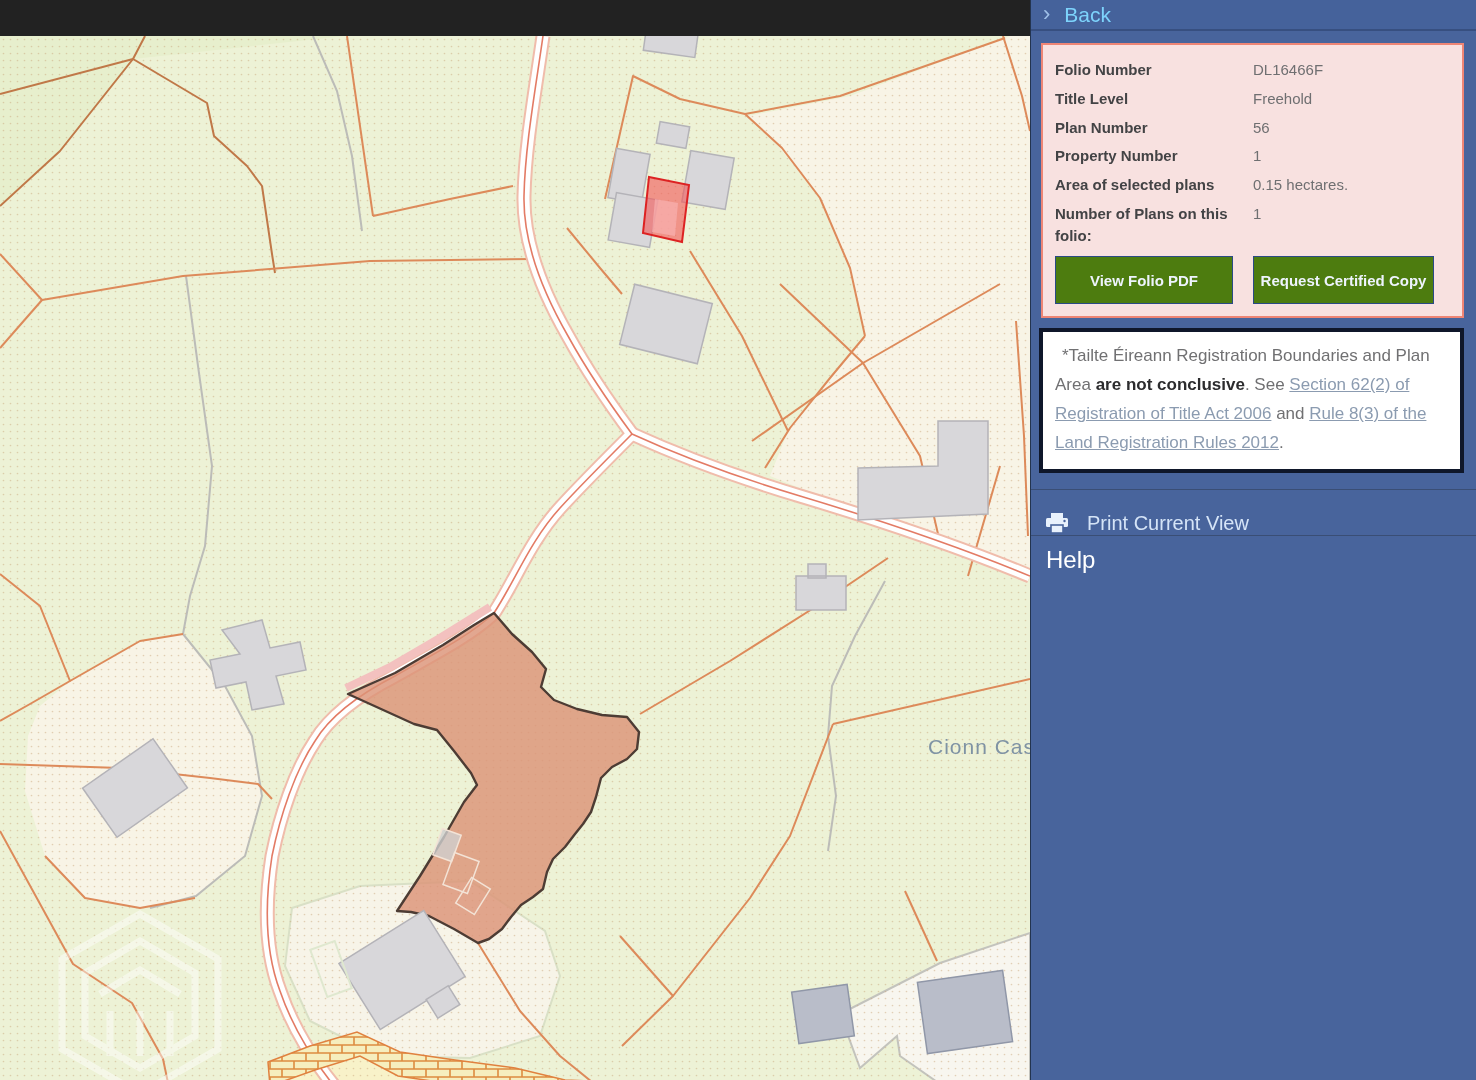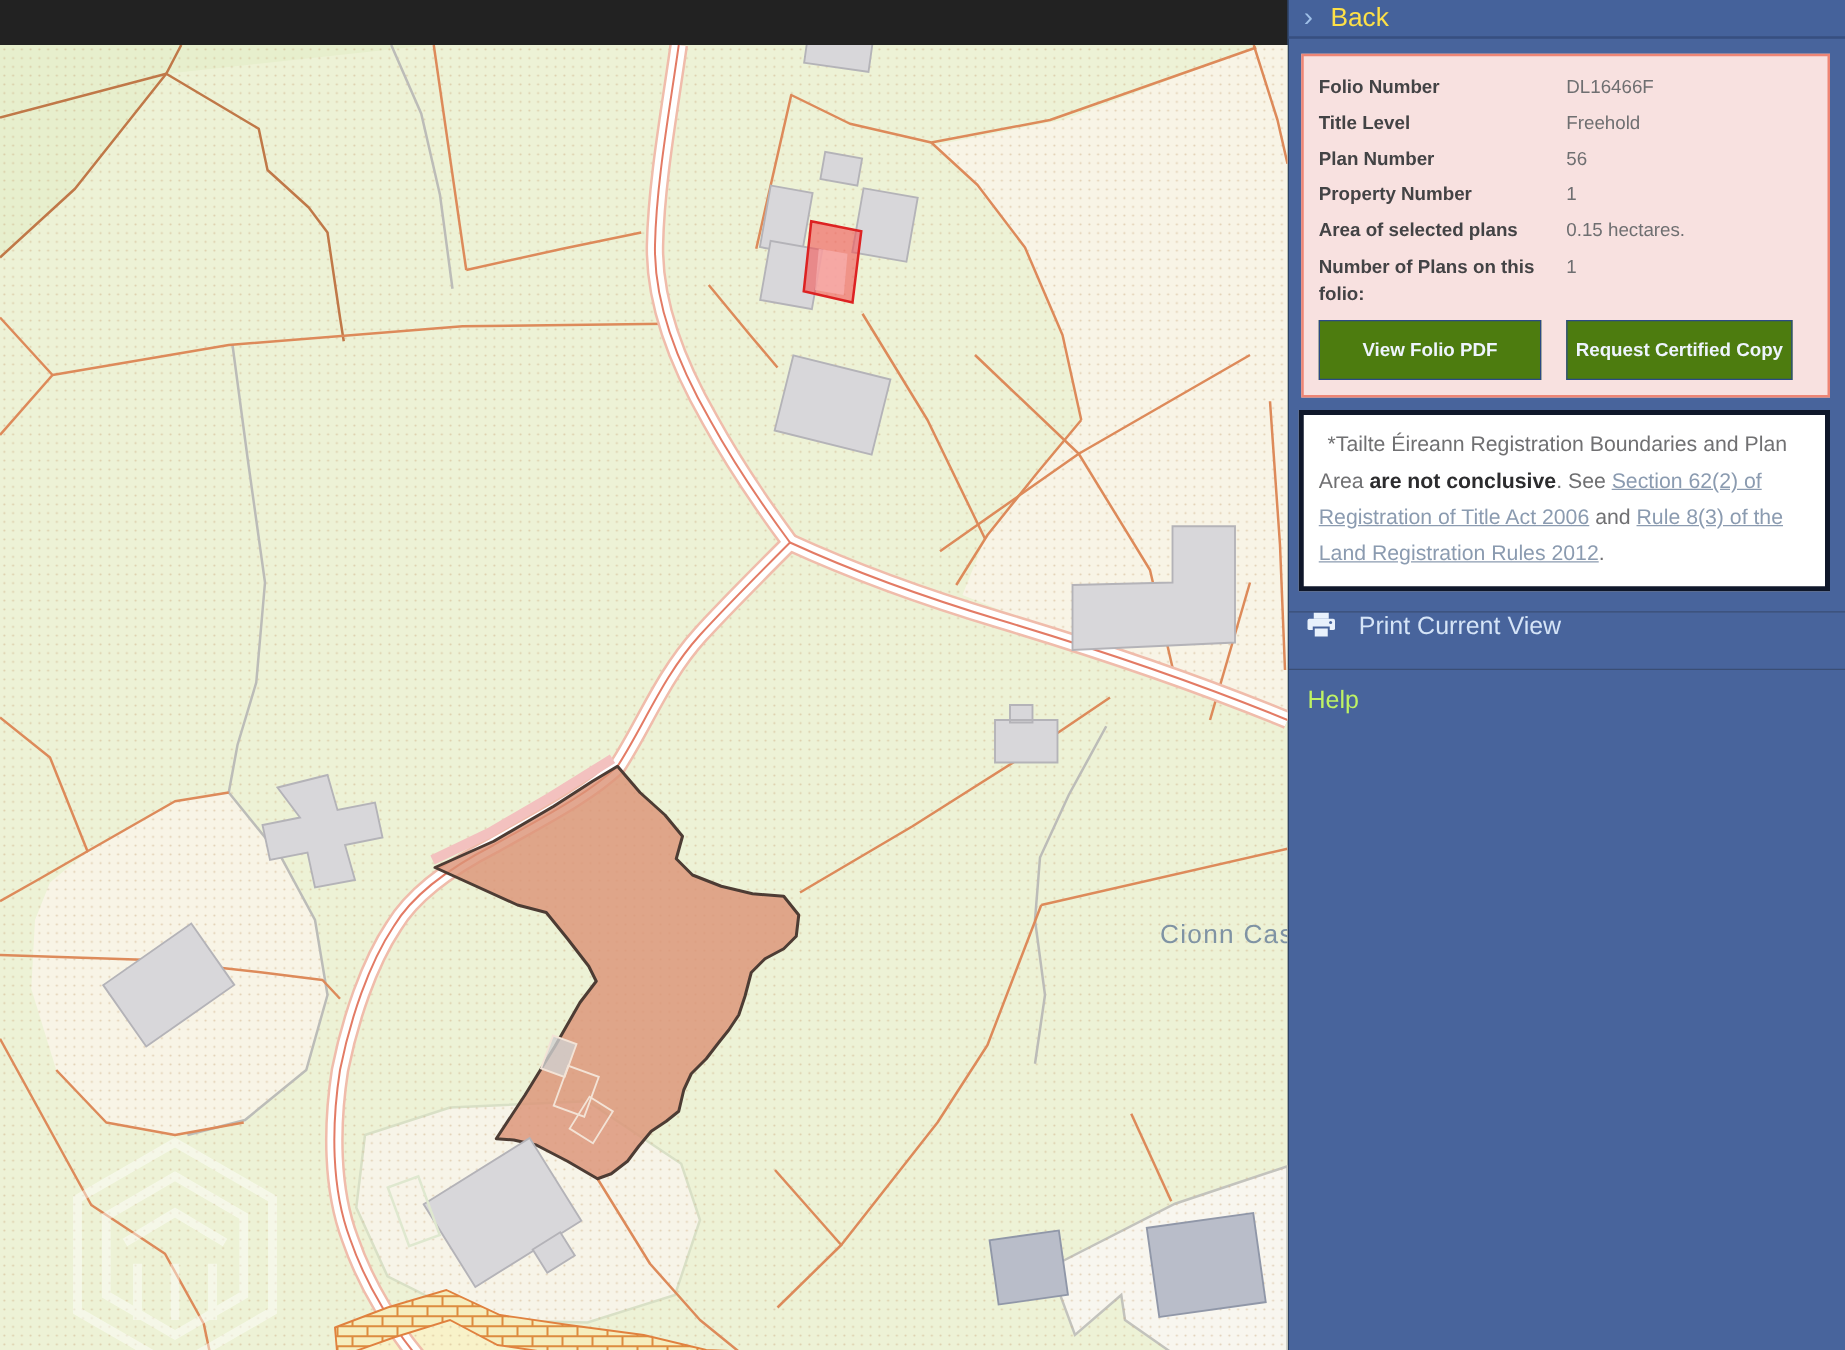--- a/index.html
+++ b/index.html
@@ -8,41 +8,41 @@
        font-family:"Liberation Sans","DejaVu Sans",sans-serif;}
   
   #map-wrap{width:1030px;height:1080px;position:relative;background:#edf2d6;margin-top:36px;}
   #map-wrap svg{display:block;}
   
   #sidebar{width:446px;height:1080px;background:#48649c;border-left:1px solid #23344f;
            color:#d9e7f9;flex-shrink:0;}
   .back-bar{height:31px;background:#45629b;border-bottom:2px solid #374f80;
             display:flex;align-items:center;padding-left:12px;cursor:pointer;}
   .back-bar .chev{color:#9fc0e8;font-size:22px;line-height:1;margin-right:14px;transform:translateY(-1px);}
-  .back-bar .back-label{color:#fde047;font-size:21px;}
+  .back-bar .back-label{color:#7dd3fc;font-size:21px;}
   .folio-panel{margin:12px 12px 0 10px;background:#f8e1e0;border:2px solid #ee8575;
                padding:14px 28px 12px 12px;}
   .frow{display:flex;margin-bottom:7px;}
   .flabel{width:198px;flex-shrink:0;font-weight:bold;color:#434345;font-size:15px;line-height:1.45;}
   .fvalue{color:#6f6f71;font-size:15px;line-height:1.45;}
   .btn-row{display:flex;gap:20px;margin-top:10px;}
   .pbtn{background:#4d7c0f;border:1px solid #2a4a85;color:#eef4fd;font-weight:bold;
         font-size:15px;height:48px;cursor:pointer;font-family:inherit;}
   .pbtn.left{width:178px;}
   .pbtn.right{flex:1;}
   .disclaimer{margin:10px 12px 0 8px;background:#ffffff;border:4px solid #0f172a;
               padding:9px 12px 12px 12px;font-size:17px;line-height:29px;color:#707072;
               text-indent:7px;}
   .disclaimer strong{color:#2c2c2e;}
   .disclaimer a{color:#8b9bb0;text-decoration:underline;cursor:pointer;}
   .print-row{margin-top:16px;height:47px;border-top:1px solid #3a4e75;border-bottom:1px solid #3a4e75;
-             display:flex;align-items:flex-start;padding-left:14px;cursor:pointer;}
+             display:flex;align-items:flex-end;padding-left:14px;cursor:pointer;}
   .print-row .plabel{color:#d5e4f7;font-size:20px;margin-left:18px;}
   .help-row{height:48px;display:flex;align-items:center;padding-left:15px;cursor:pointer;}
-  .help-row span{color:#bef264;font-size:20px;}
+  .help-row span{color:#ffffff;font-size:24px;}
   .printer-icon{width:24px;height:22px;}
 </style>
 </head>
 <body>
 
 <div id="app">
 
   <div id="map-wrap">
     <svg width="1030" height="1080" viewBox="0 0 1030 1080">
       <defs>

